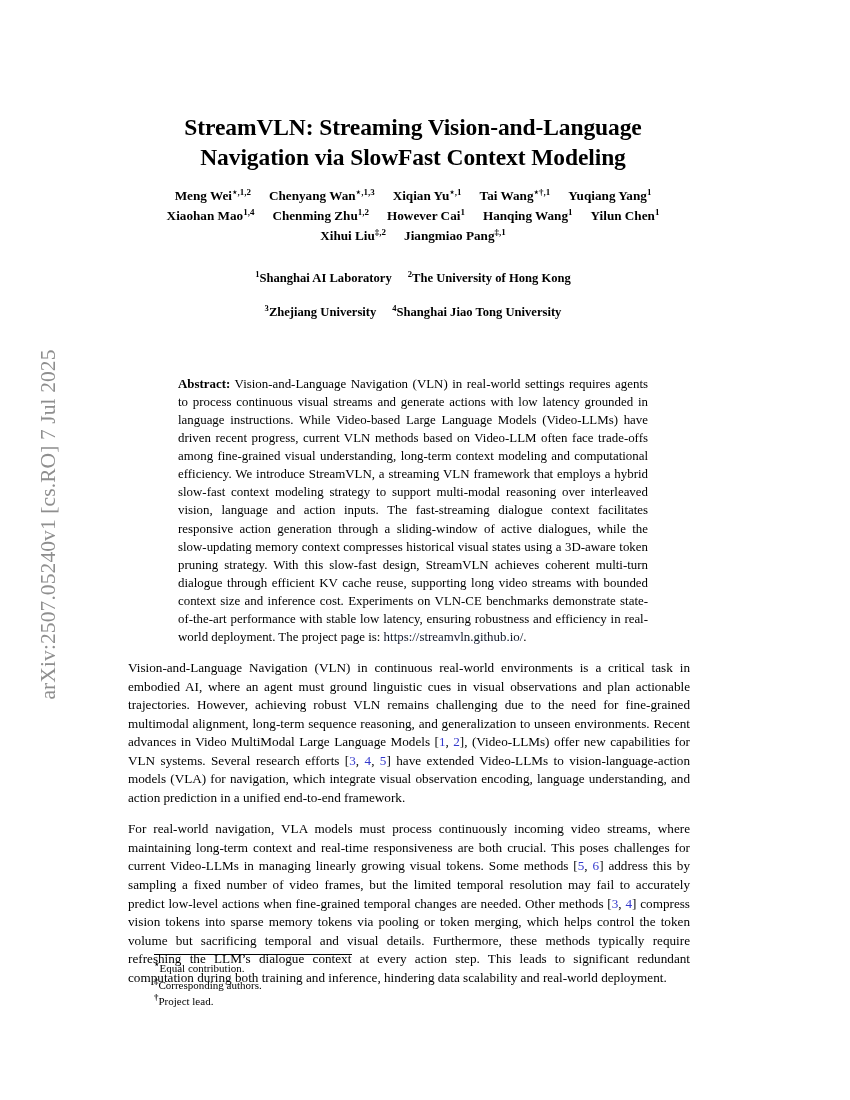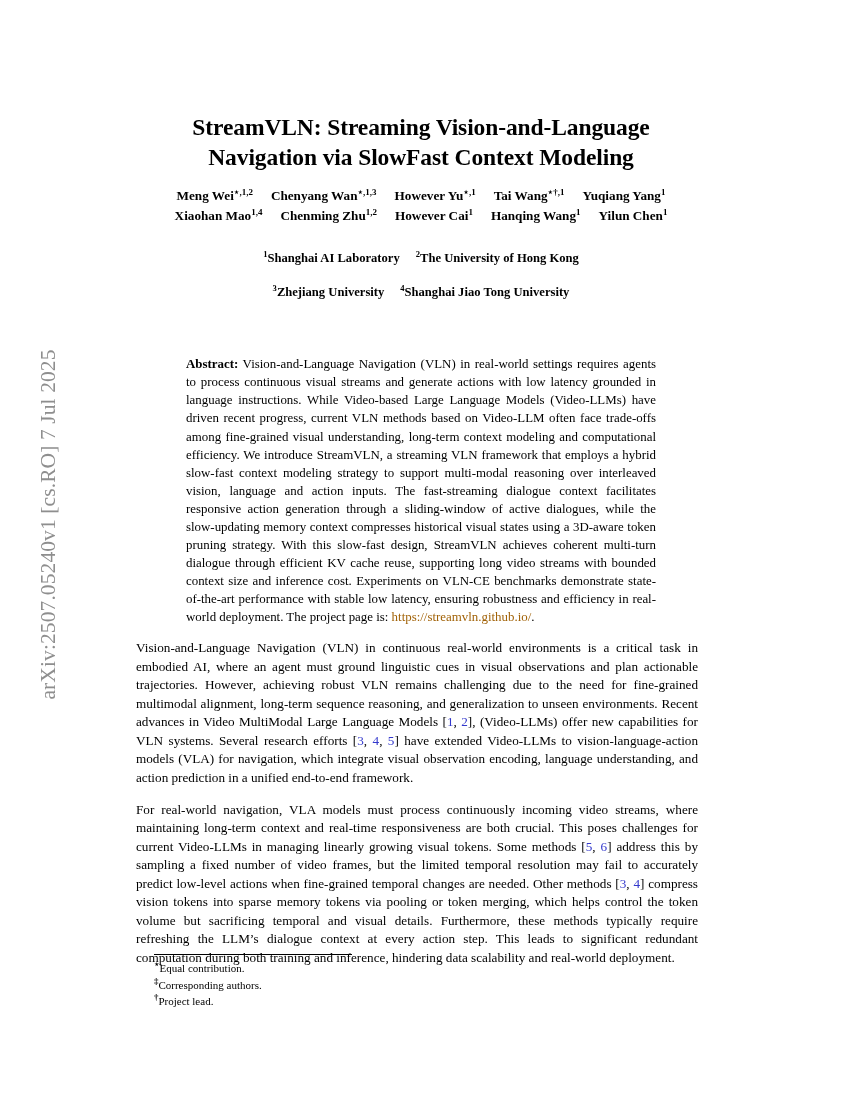--- a/index.html
+++ b/index.html
@@ -36,21 +36,21 @@
     font-family: "Liberation Serif", "DejaVu Serif", serif;
     font-size: 21.5px;
     letter-spacing: 0.1px;
     color: #8e8e8e;
     white-space: nowrap;
   }
 
   
   #page {
     position: absolute;
-    left: 136px;
+    left: 128px;
     top: 0;
     width: 570px;
     height: 1100px;
   }
 
   
   #title-block {
     margin-top: 112px;
     text-align: center;
   }
@@ -138,21 +138,21 @@
     line-height: 1.405;
     text-align: justify;
     text-justify: inter-word;
   }
 
   a.cite, a.url {
     color: #3338cc;
     text-decoration: none;
   }
   a.url {
-    color: #a16207;
+    color: #0f172a;
   }
 
   
   #footnotes {
     position: absolute;
     left: 154px;
     top: 954px;
     width: 570px;
   }
   #footnote-rule {
@@ -180,22 +180,23 @@
 <div id="page">
 
   <div id="title-block">
     <h1 id="paper-title">
       <span>StreamVLN: Streaming Vision-and-Language</span><br>
       <span>Navigation via SlowFast Context Modeling</span>
     </h1>
   </div>
 
   <div id="authors-block">
-      <div class="author-row"><span class="author"><span>Meng Wei</span><sup>⋆,1,2</sup></span><span class="author"><span>Chenyang Wan</span><sup>⋆,1,3</sup></span><span class="author"><span>However Yu</span><sup>⋆,1</sup></span><span class="author"><span>Tai Wang</span><sup>⋆†,1</sup></span><span class="author"><span>Yuqiang Yang</span><sup>1</sup></span></div>
+      <div class="author-row"><span class="author"><span>Meng Wei</span><sup>⋆,1,2</sup></span><span class="author"><span>Chenyang Wan</span><sup>⋆,1,3</sup></span><span class="author"><span>Xiqian Yu</span><sup>⋆,1</sup></span><span class="author"><span>Tai Wang</span><sup>⋆†,1</sup></span><span class="author"><span>Yuqiang Yang</span><sup>1</sup></span></div>
       <div class="author-row"><span class="author"><span>Xiaohan Mao</span><sup>1,4</sup></span><span class="author"><span>Chenming Zhu</span><sup>1,2</sup></span><span class="author"><span>However Cai</span><sup>1</sup></span><span class="author"><span>Hanqing Wang</span><sup>1</sup></span><span class="author"><span>Yilun Chen</span><sup>1</sup></span></div>
+      <div class="author-row"><span class="author"><span>Xihui Liu</span><sup>‡,2</sup></span><span class="author"><span>Jiangmiao Pang</span><sup>‡,1</sup></span></div>
     </div>
 
   <div id="affiliations-block">
       <div><span class="affil"><sup>1</sup><span>Shanghai AI Laboratory</span></span><span class="affil"><sup>2</sup><span>The University of Hong Kong</span></span></div>
       <div><span class="affil"><sup>3</sup><span>Zhejiang University</span></span><span class="affil"><sup>4</sup><span>Shanghai Jiao Tong University</span></span></div>
     </div>
 
   <div id="abstract-block">
     <span class="lead">Abstract:</span><span> </span><span>Vision-and-Language Navigation (VLN) in real-world settings requires agents to process continuous visual streams and generate actions with low latency grounded in language instructions. While Video-based Large Language Models (Video-LLMs) have driven recent progress, current VLN methods based on Video-LLM often face trade-offs among fine-grained visual understanding, long-term context modeling and computational efficiency. We introduce StreamVLN, a streaming VLN framework that employs a hybrid slow-fast context modeling strategy to support multi-modal reasoning over interleaved vision, language and action inputs. The fast-streaming dialogue context facilitates responsive action generation through a sliding-window of active dialogues, while the slow-updating memory context compresses historical visual states using a 3D-aware token pruning strategy. With this slow-fast design, StreamVLN achieves coherent multi-turn dialogue through efficient KV cache reuse, supporting long video streams with bounded context size and inference cost. Experiments on VLN-CE benchmarks demonstrate state-of-the-art performance with stable low latency, ensuring robustness and efficiency in real-world deployment. The project page is: </span><a class="url" href="#">https://streamvln.github.io/</a><span>.</span>
   </div>

